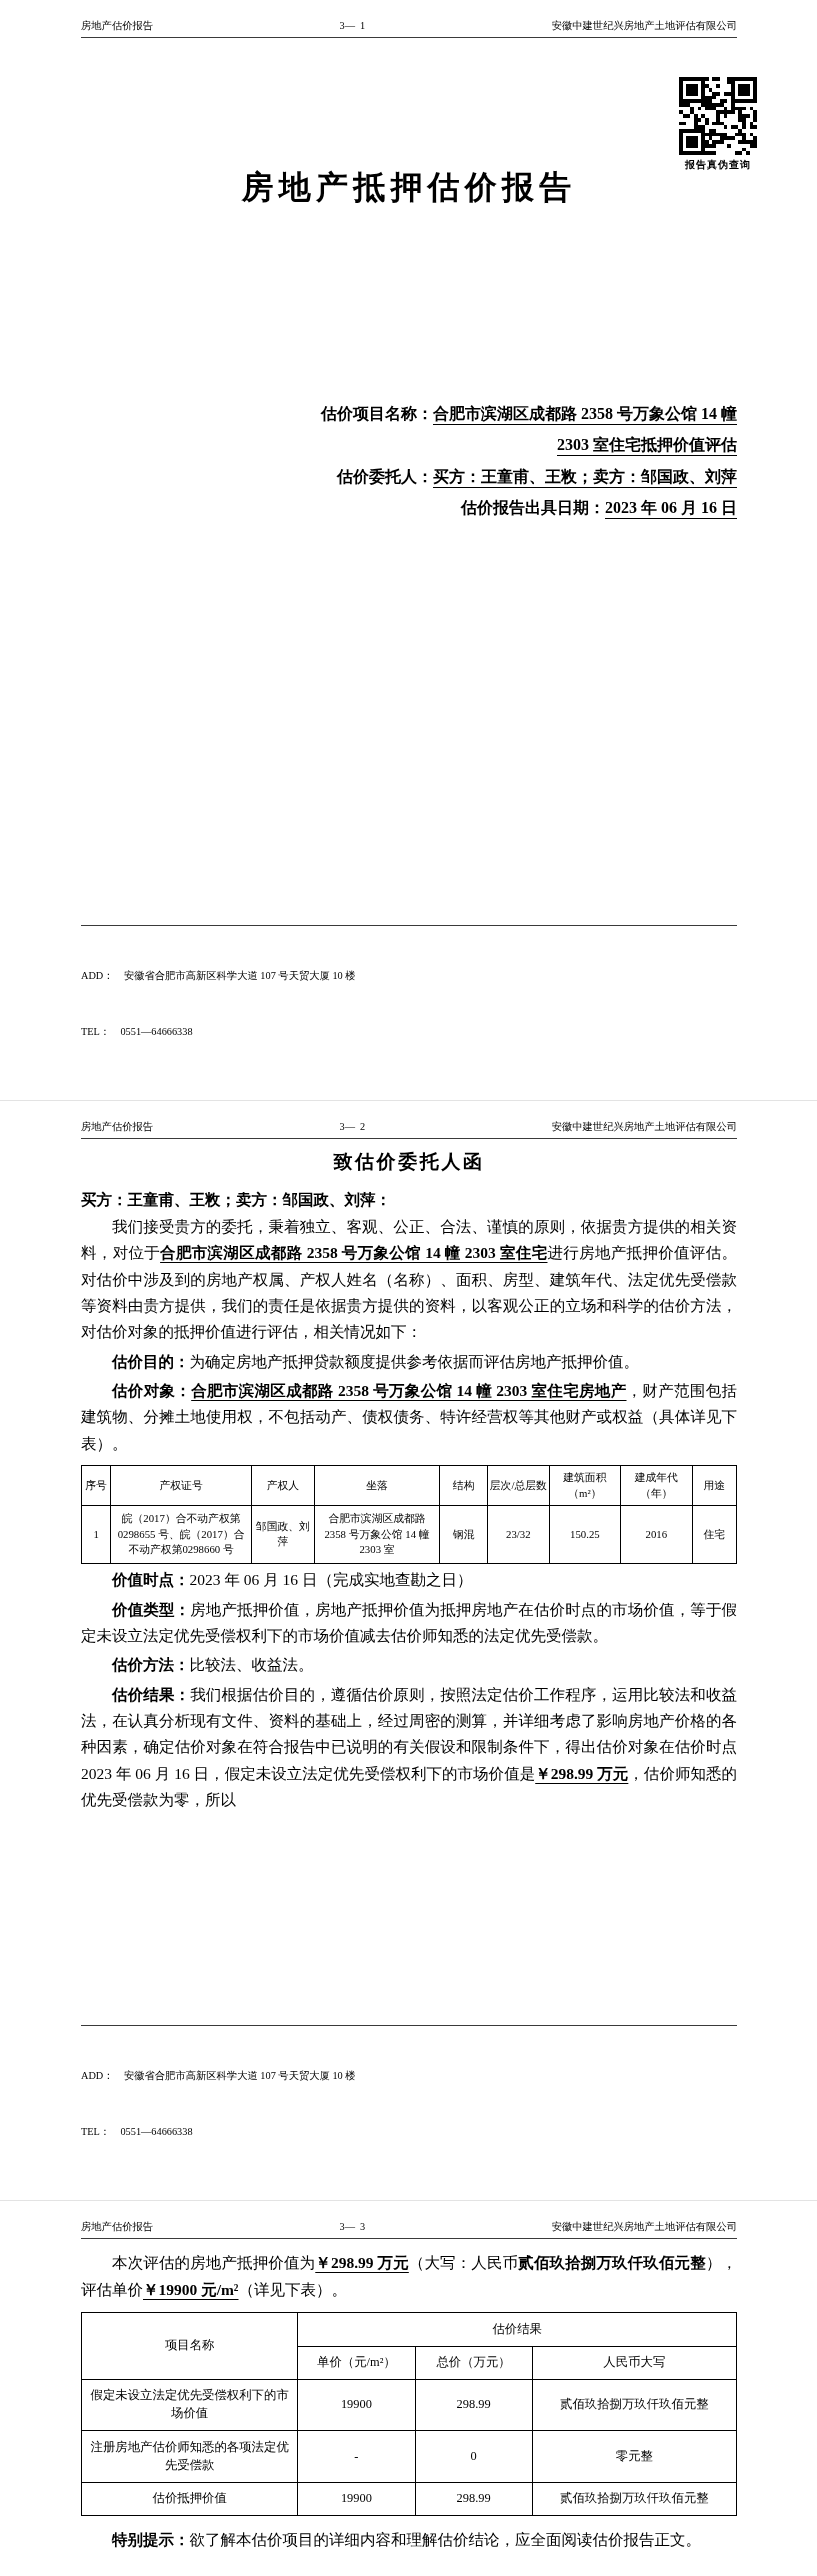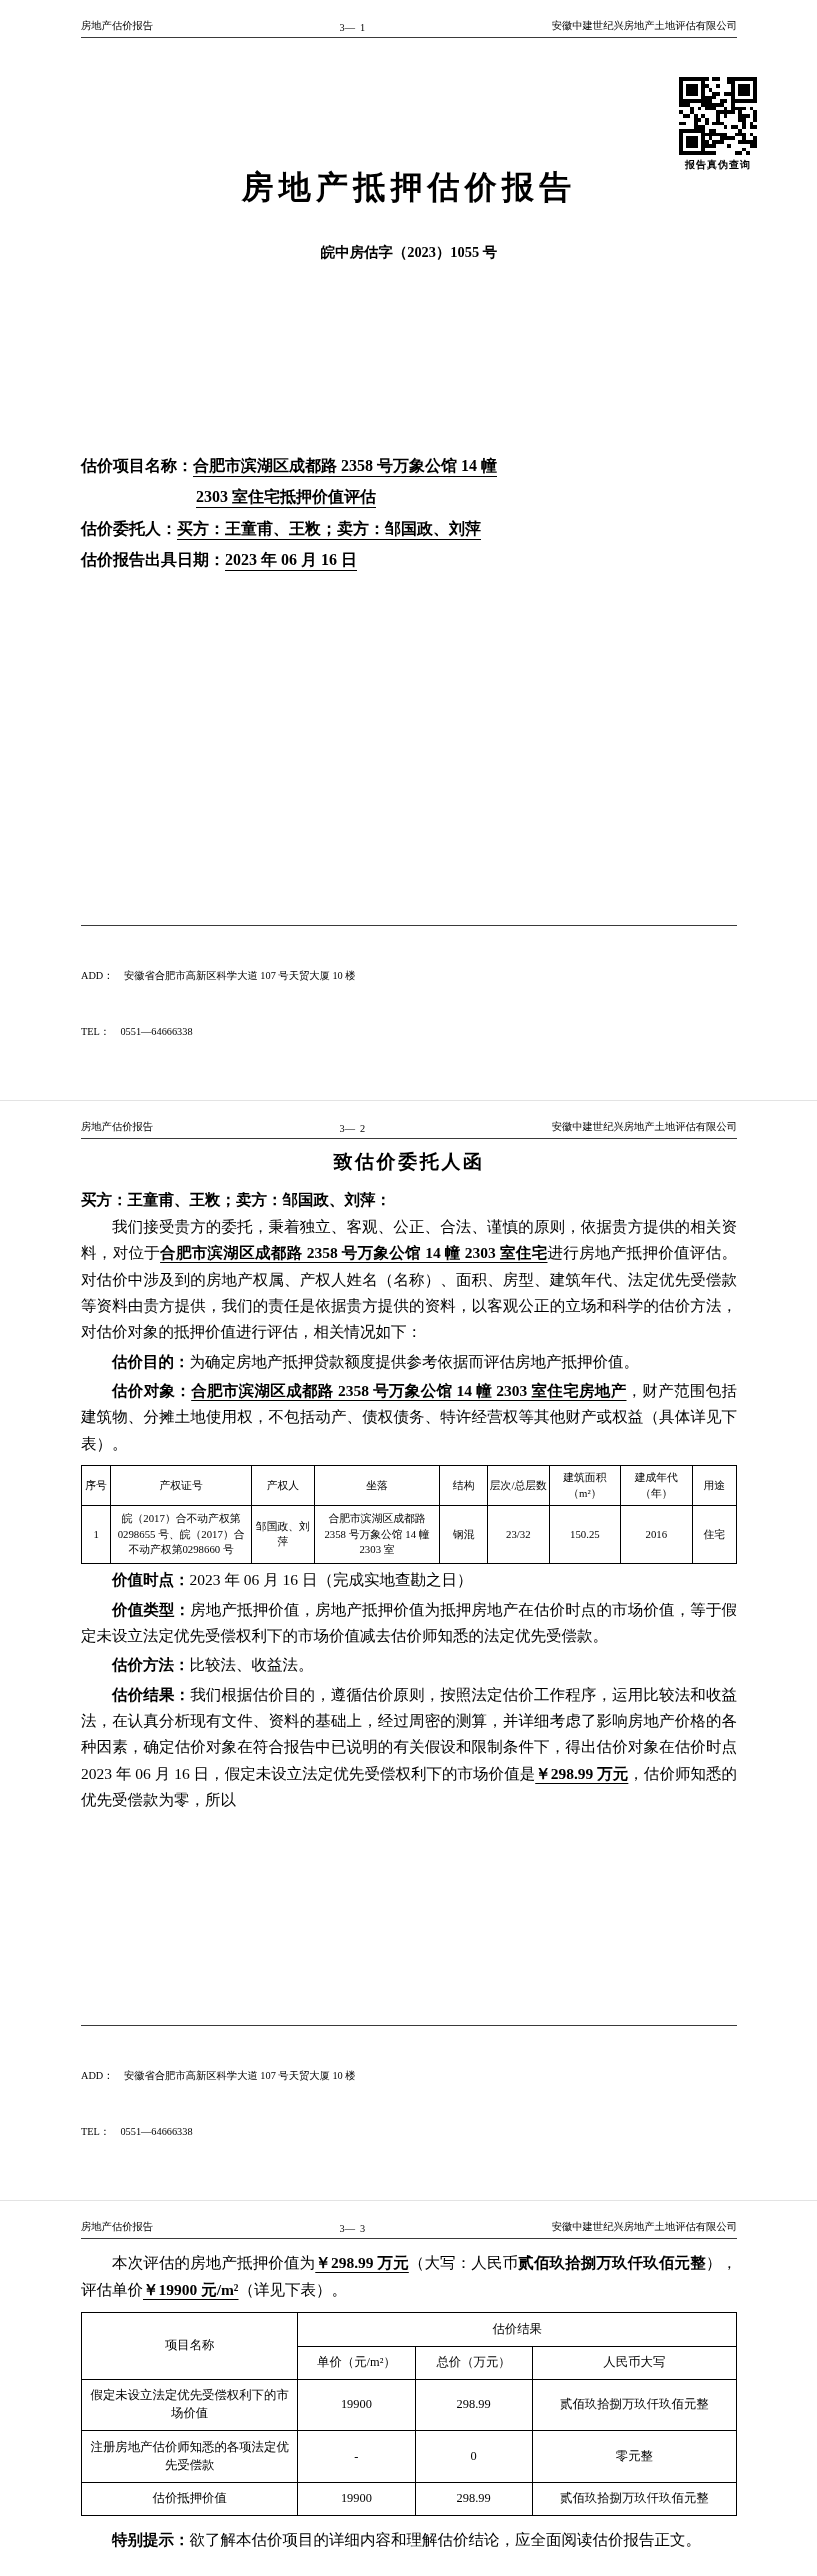--- a/index.html
+++ b/index.html
@@ -12,21 +12,21 @@
   .page {
     width:818px; height:1100px;
     background:#fff; position:relative;
     padding:18.5px 81px 0 81px;
     overflow:hidden;
   }
   .page + .page { border-top:1.5px solid #e3e3e3; }
 
   
   .page-header {
-    display:flex; justify-content:space-between; align-items:flex-end;
+    display:flex; justify-content:space-between; align-items:center;
     font-size:10.3px; padding-bottom:4.6px; border-bottom:1px solid #3a3a3a;
   }
   .hdr-mid { white-space:pre; }
   .page-footer {
     position:absolute; left:81px; right:81px; bottom:21.6px;
     border-top:1px solid #3a3a3a; padding-top:4px;
     font-size:10.3px; line-height:1.8; white-space:pre-wrap;
   }
 
   
@@ -37,21 +37,21 @@
   }
   .qr i { display:block; }
   .qr i.d { background:#000; }
   .qr-caption { font-size:10px; font-weight:bold; margin-top:2.6px; letter-spacing:1px; }
   .main-title {
     text-align:center; font-size:32px; font-weight:bold;
     letter-spacing:5.2px; margin-top:128px;
   }
   .doc-no { text-align:center; font-size:14.4px; font-weight:bold; margin-top:33px; }
   .fields { margin-top:192px; font-size:16px; font-weight:bold; line-height:1.45; }
-  .field-line { margin-bottom:8.2px; white-space:pre-wrap; }
+  .field-line { margin-bottom:8.2px; white-space:pre-wrap;text-align:right; }
   .f-value { text-decoration:underline; text-underline-offset:4.6px; text-decoration-thickness:1px; }
   .cont-a { padding-left:115px; }
   .cont-b { padding-left:145px; }
 
   
   .letter-title { text-align:center; font-size:19px; font-weight:bold; letter-spacing:2.6px; margin-top:10.3px; }
   .salutation { font-size:15.5px; font-weight:bold; margin-top:14.4px; }
   .para {
     font-size:15.5px; line-height:1.7; text-indent:2em;
     text-align:justify; margin-top:3.1px;
@@ -526,21 +526,20 @@
         <i class="d"></i>
         <i></i>
         <i class="d"></i>
         <i></i>
         <i></i>
       </div>
     <div class="qr-caption">报告真伪查询</div>
   </div>
 
   <h1 class="main-title">房地产抵押估价报告</h1>
-  <div class="doc-no">皖中房估字（2023）1055 号</div>
 
   <div class="fields">
     <div class="field-line"><span class="f-label">估价项目名称：</span><span class="f-value">合肥市滨湖区成都路 2358 号万象公馆 14 幢</span></div>
     <div class="field-line cont-a"><span class="f-value">2303 室住宅抵押价值评估</span></div>
     <div class="field-line"><span class="f-label">估价委托人：</span><span class="f-value">买方：王童甫、王敉；卖方：邹国政、刘萍</span></div>
     <div class="field-line"><span class="f-label">估价报告出具日期：</span><span class="f-value">2023 年 06 月 16 日</span></div>
   </div>
 
   <div class="page-footer">
     <div>ADD：　安徽省合肥市高新区科学大道 107 号天贸大厦 10 楼</div>

